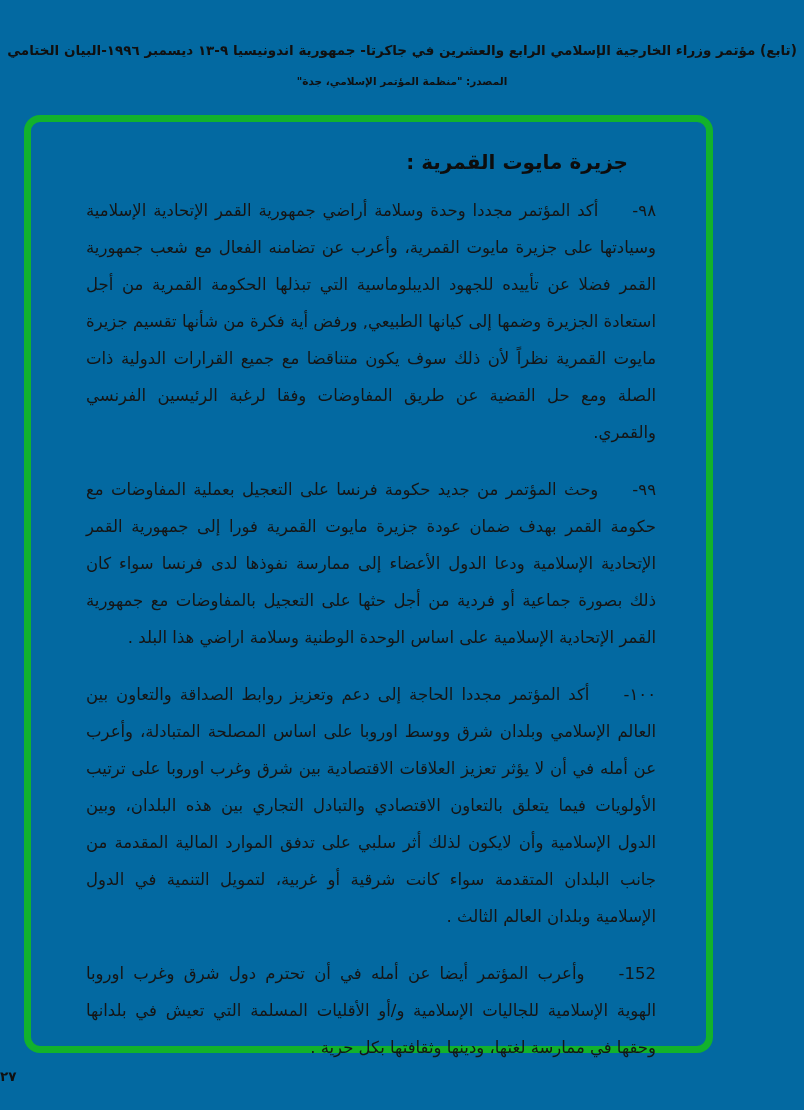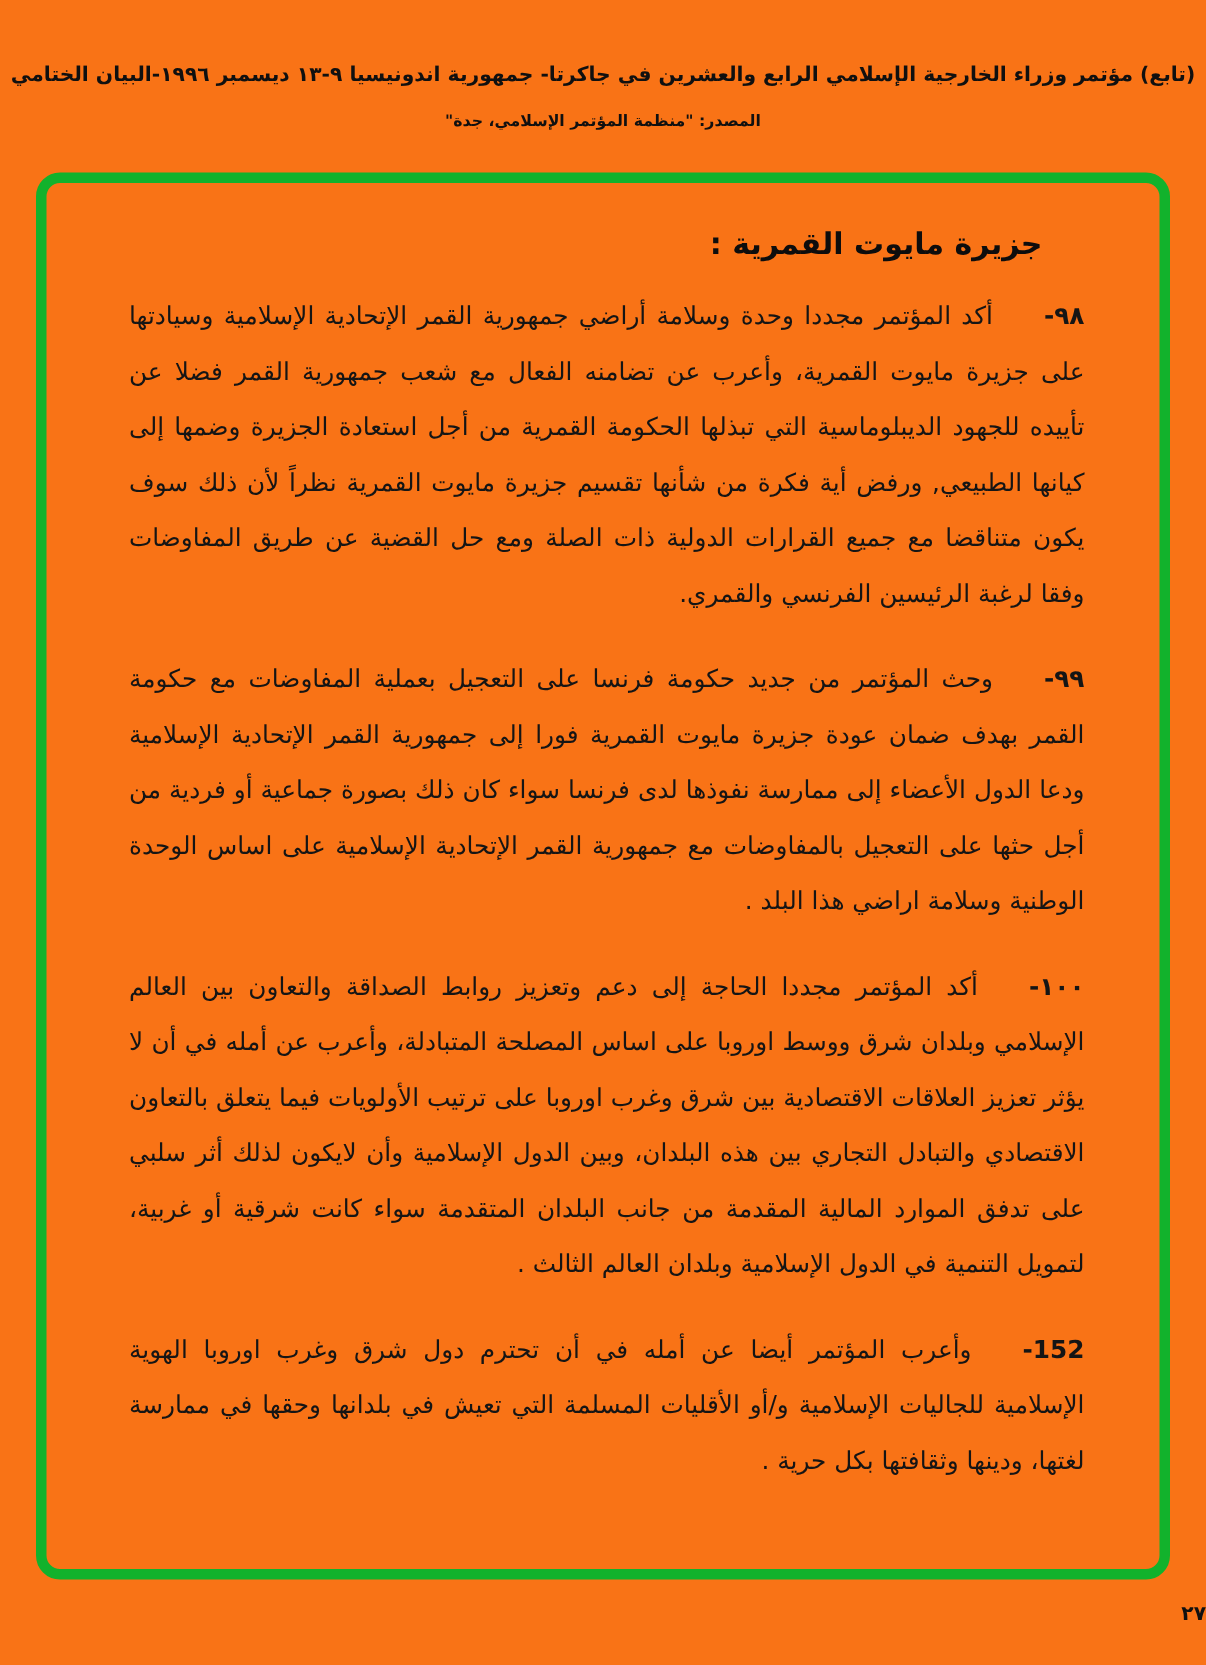--- a/index.html
+++ b/index.html
@@ -5,21 +5,21 @@
   html, body {
     margin: 0;
     padding: 0;
     background: #ffffff;
   }
   .page {
     position: relative;
     width: 804px;
     height: 1110px;
     margin: 0 auto;
-    background: #f97316;
+    background: #0369a1;
     font-family: "DejaVu Sans", sans-serif;
     color: #141414;
     overflow: hidden;
   }
   .doc-header {
     position: absolute;
     top: 42px;
     left: 0;
     right: 0;
     text-align: center;
@@ -34,21 +34,21 @@
   .header-line2 {
     font-size: 10.5px;
     font-weight: bold;
     margin-top: 17px;
     color: #101010;
   }
   .frame {
     position: absolute;
     left: 24px;
     top: 115px;
-    width: 756px;
+    width: 689px;
     height: 938px;
     box-sizing: border-box;
     border: 7px solid #12b22c;
     border-radius: 16px;
     background: transparent;
   }
   .content {
     position: absolute;
     top: 28px;
     right: 50px;
@@ -66,30 +66,30 @@
     margin-top: 26px;
   }
   .para {
     font-size: 16.5px;
     line-height: 37px;
     margin: 0 0 20px 0;
     text-align: justify;
     color: #151515;
   }
   .para .num {
-    font-weight: 700;
+    font-weight: 400;
     margin-left: 34px;
     white-space: nowrap;
   }
   .page-number {
     position: absolute;
     bottom: 26px;
     left: 0;
     right: 0;
-    text-align: right;
+    text-align: left;
     font-size: 13.5px;
     font-weight: bold;
     color: #101010;
   }
 </style>
 </head>
 <body>
 
 <div class="page">
 

